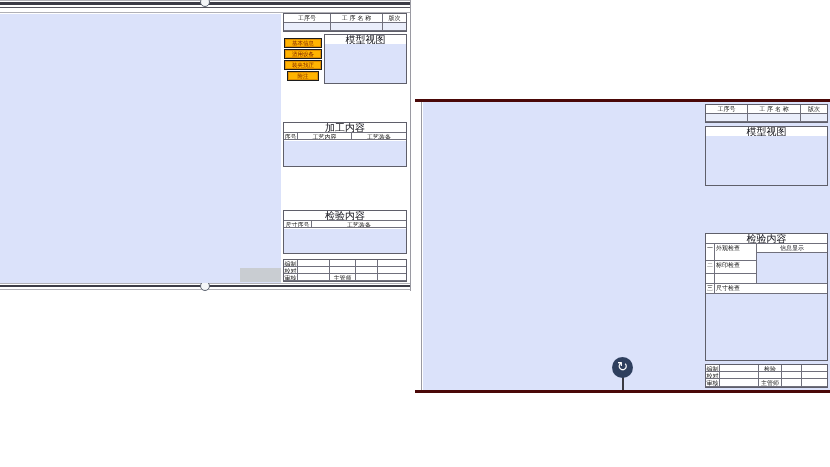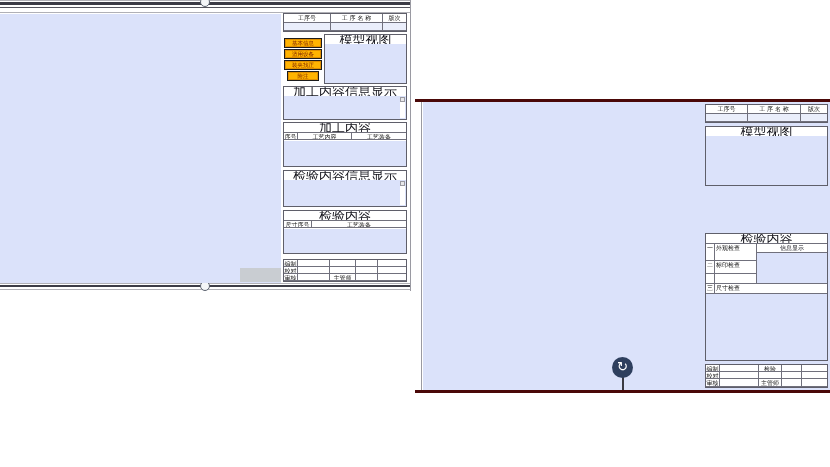--- a/index.html
+++ b/index.html
@@ -2,21 +2,21 @@
 <html><head>
 <meta charset="utf-8">
 <style>
   html,body{margin:0;padding:0;}
   body{width:830px;height:467px;background:#ffffff;position:relative;overflow:hidden;
        font-family:"DejaVu Sans","Liberation Sans",sans-serif;color:#111;}
   .abs{position:absolute;}
   
   .blue{background:#dbe2fa;}
   .box{position:absolute;border:1px solid #5f5f6a;background:#ffffff;box-sizing:border-box;}
-  .box-hdr{font-size:13px;line-height:9px;text-align:center;color:#101018;white-space:nowrap;overflow:hidden;}
+  .box-hdr{font-size:10px;line-height:9px;text-align:center;color:#101018;white-space:nowrap;overflow:hidden;}
   .fill-blue{position:absolute;left:0;right:0;bottom:0;background:#dbe2fa;}
   
   .trow{display:flex;box-sizing:border-box;}
   .tcell{box-sizing:border-box;border-right:1px solid #70707c;border-bottom:1px solid #70707c;
          font-size:6px;line-height:8px;text-align:center;white-space:nowrap;overflow:hidden;background:#fff;}
   .tcell:last-child{border-right:none;}
   .vcell{background:#eaeefb;}
   
   .obtn{position:absolute;left:0;width:38px;height:10px;background:#ffb401;
         border:1px solid #1c1c1c;box-shadow:inset 0 0 0 1px #e08f00;box-sizing:border-box;
@@ -71,45 +71,31 @@
     <div class="obtn" style="top:11px;">适用设备</div>
     <div class="obtn" style="top:22px;">装夹找正</div>
     <div class="obtn" style="top:33px;width:32px;left:3px;">附注</div>
   </div>
 
   <div class="box" style="left:324px;top:34px;width:83px;height:50px;">
     <div class="box-hdr">模型视图</div>
     <div class="fill-blue" style="top:9px;"></div>
   </div>
 
-  <div class="box" style="left:283px;top:86px;width:124px;height:34px;">
-    <div class="box-hdr">加工内容信息显示</div>
-    <div class="fill-blue" style="top:9px;"></div>
-    <div class="scrollstrip">
-      <div class="scrollbtn"></div>
-    </div>
-  </div>
 
   <div class="box" style="left:283px;top:122px;width:124px;height:45px;">
     <div class="box-hdr">加工内容</div>
     <div class="trow" style="height:8px;border-top:1px solid #70707c;">
       <div class="tcell" style="width:14px;">序号</div>
       <div class="tcell" style="width:54px;">工艺内容</div>
       <div class="tcell" style="flex:1;">工艺装备</div>
     </div>
     <div class="fill-blue" style="top:18px;"></div>
   </div>
 
-  <div class="box" style="left:283px;top:170px;width:124px;height:37px;">
-    <div class="box-hdr">检验内容信息显示</div>
-    <div class="fill-blue" style="top:9px;"></div>
-    <div class="scrollstrip">
-      <div class="scrollbtn"></div>
-    </div>
-  </div>
 
   <div class="box" style="left:283px;top:210px;width:124px;height:44px;">
     <div class="box-hdr">检验内容</div>
     <div class="trow" style="height:8px;border-top:1px solid #70707c;">
       <div class="tcell" style="width:28px;">尺寸序号</div>
       <div class="tcell" style="flex:1;">工艺装备</div>
     </div>
     <div class="fill-blue" style="top:18px;"></div>
   </div>
 

